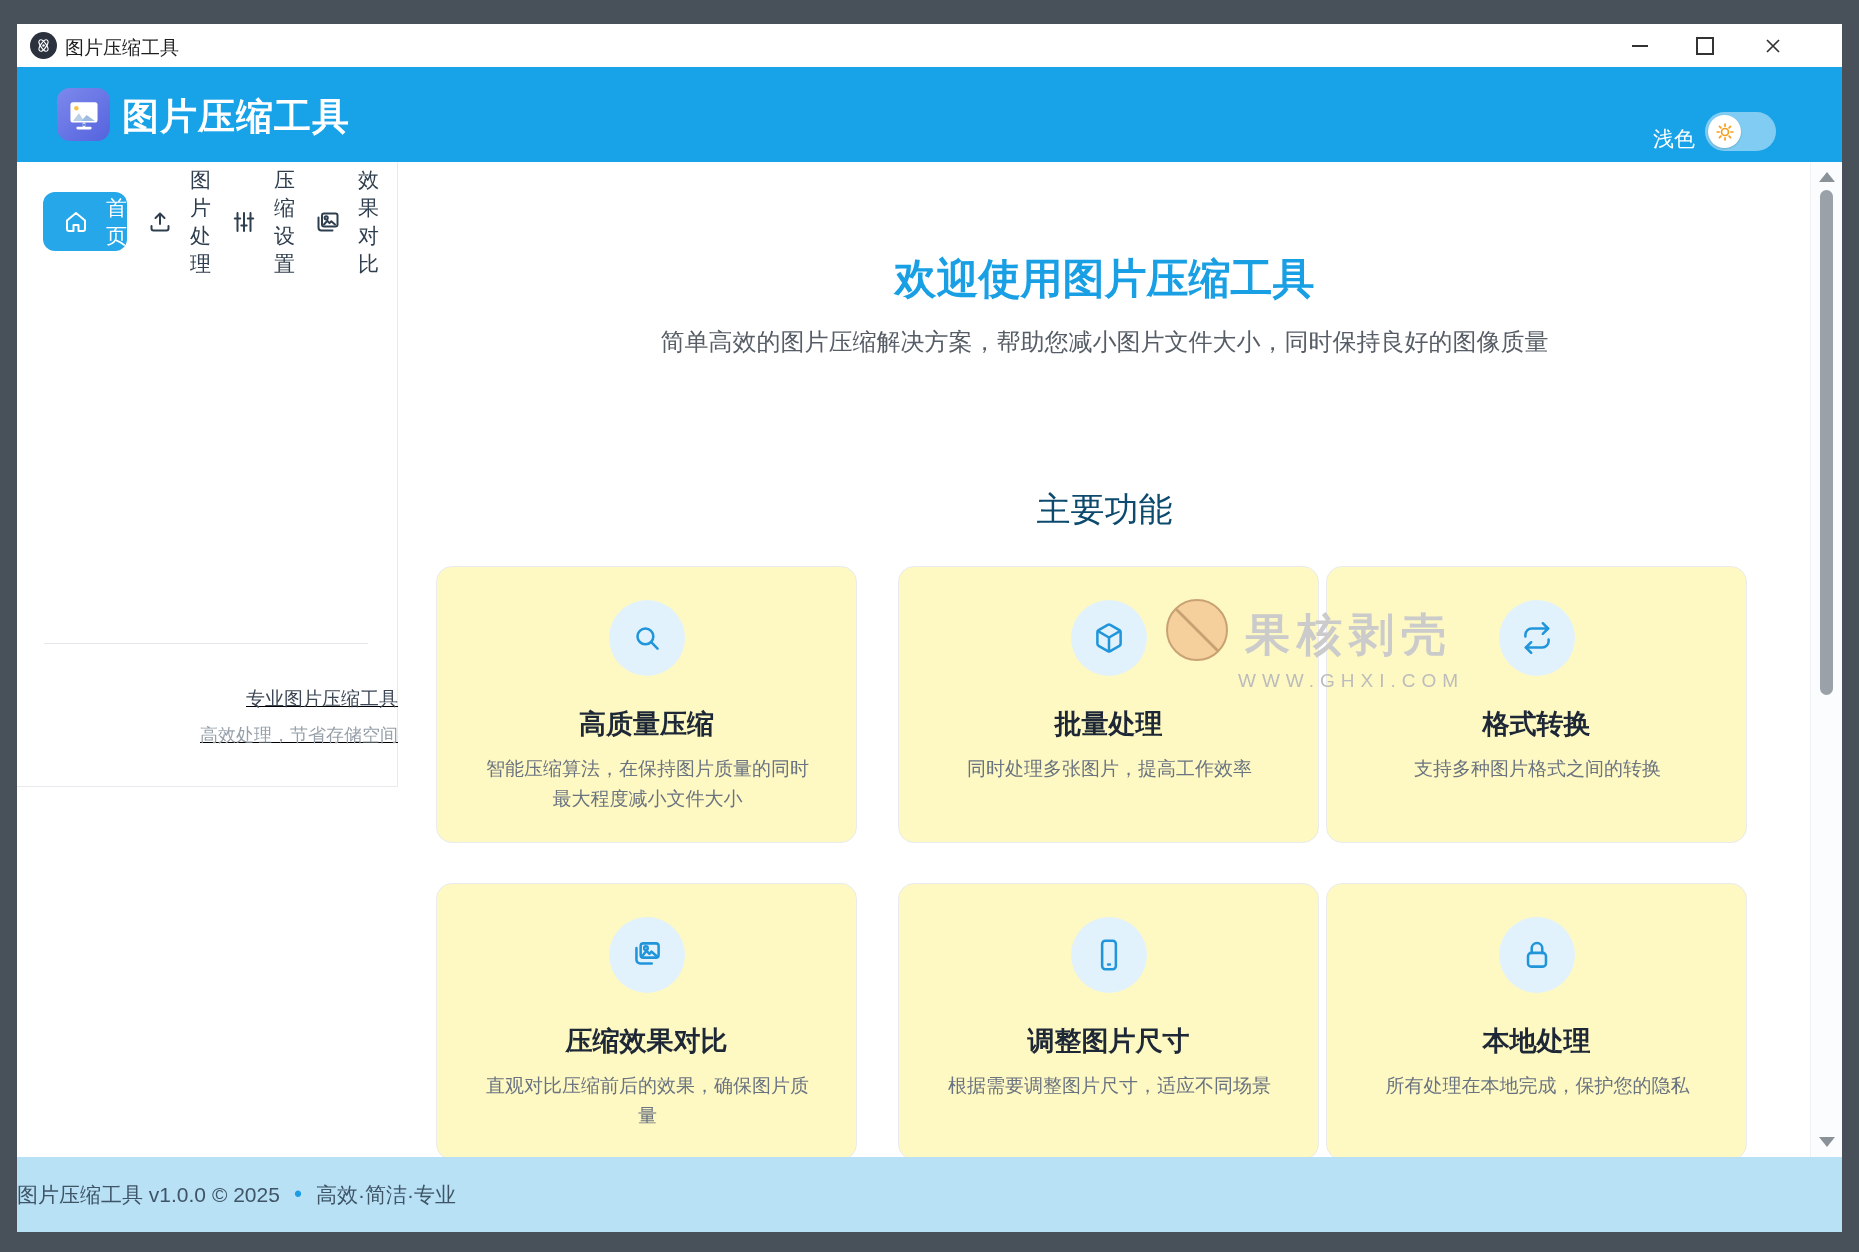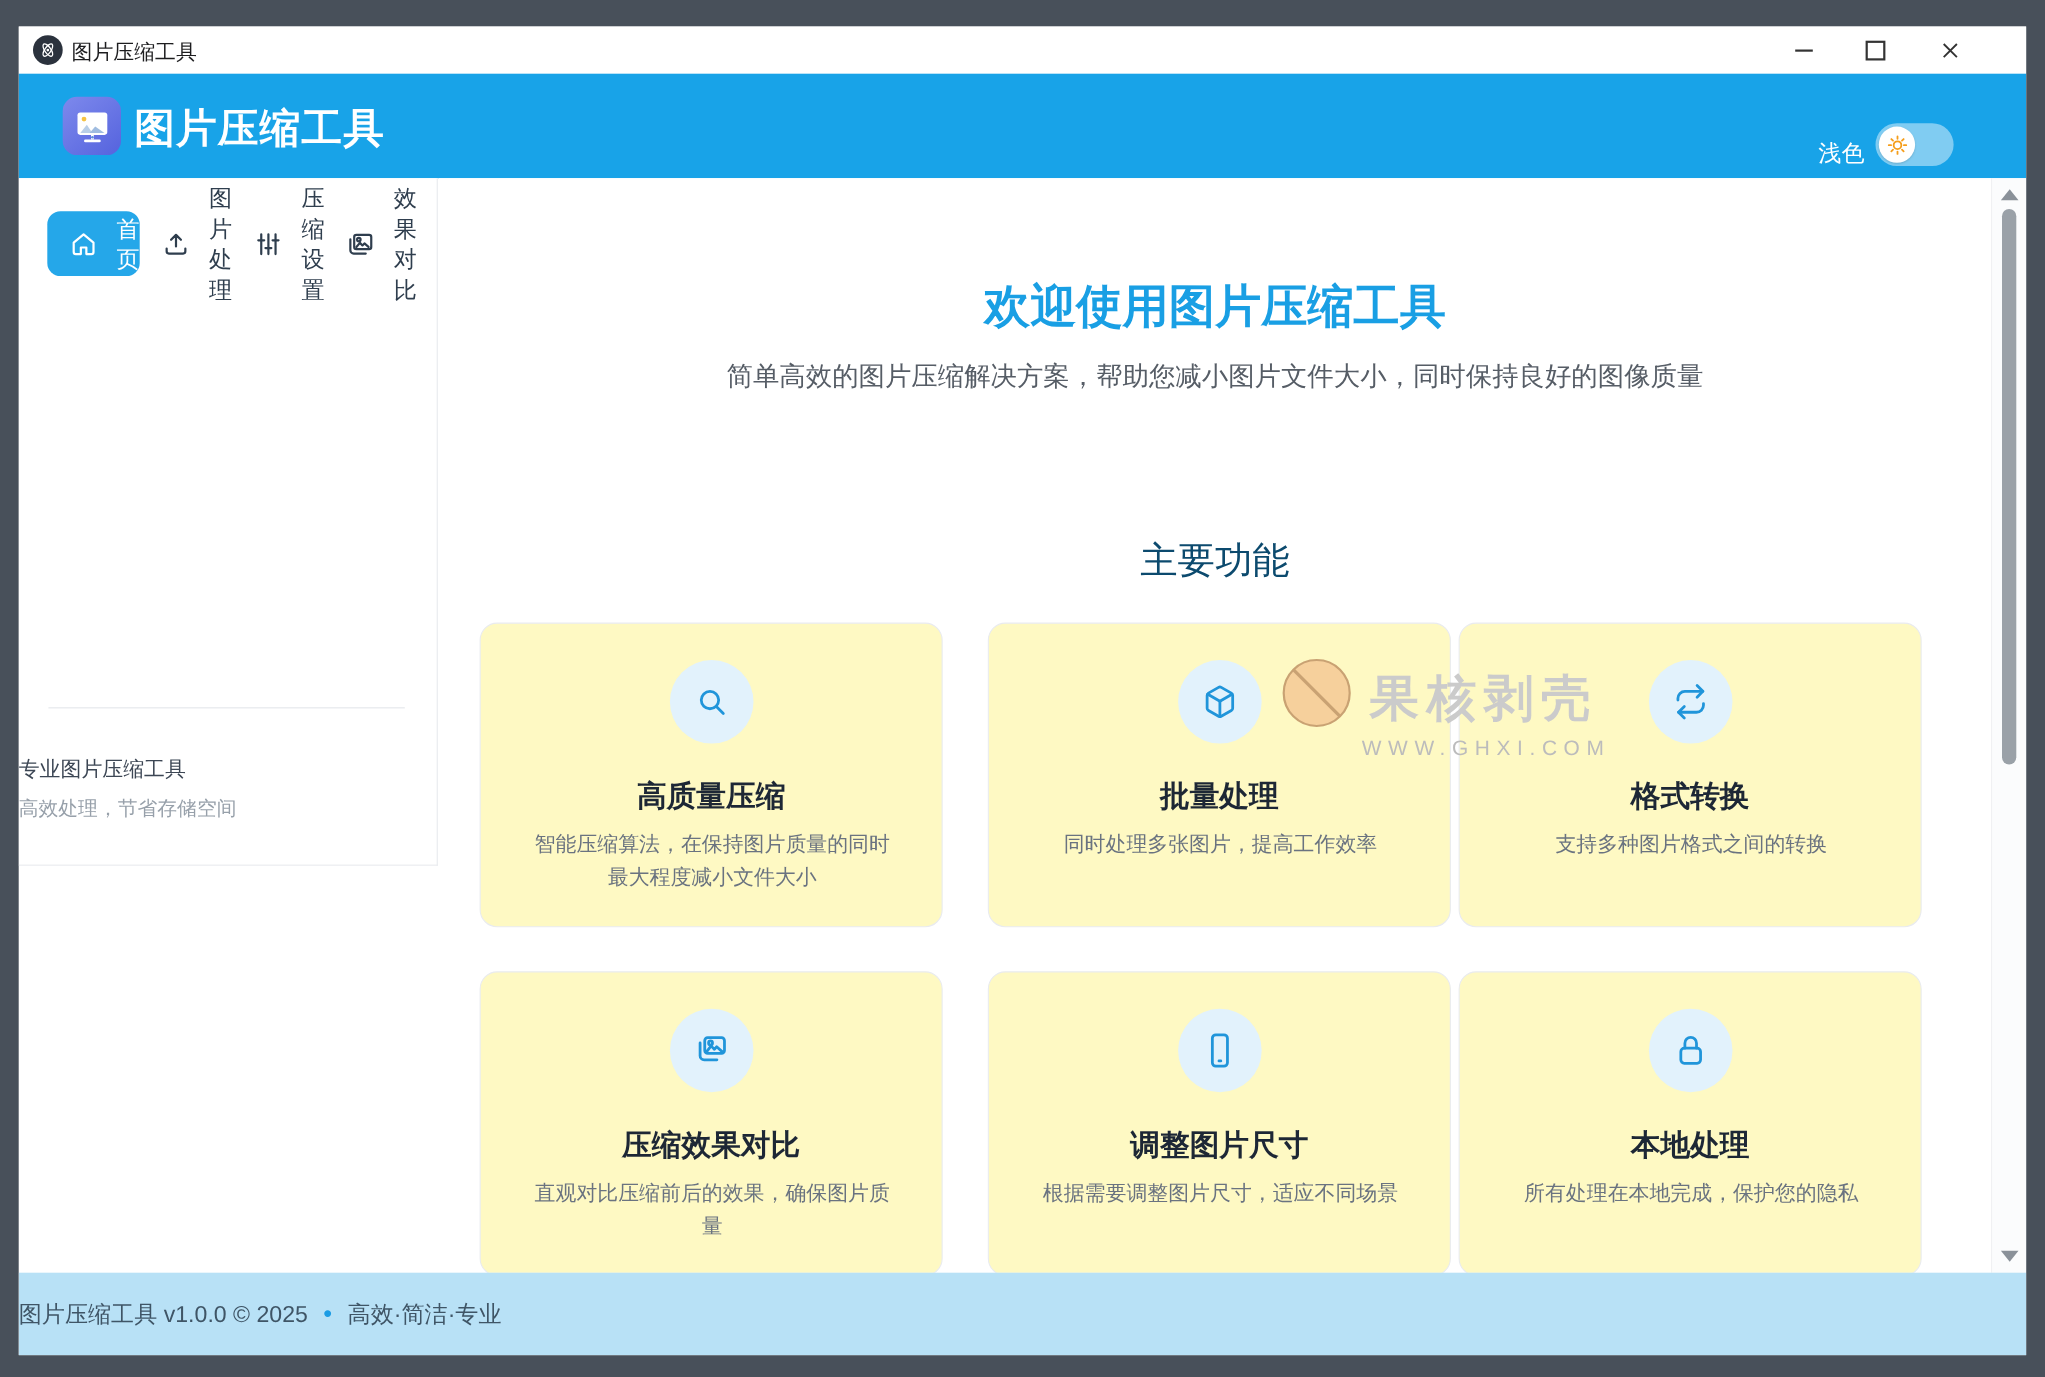--- a/index.html
+++ b/index.html
@@ -31,21 +31,21 @@
   
   .sidebar{position:absolute;left:0;top:138px;width:381px;height:625px;background:#ffffff;
     border-right:1px solid #e8eaee;border-bottom:1px solid #e8eaee;box-sizing:border-box;}
   .nav{position:absolute;left:26px;top:30px;width:324px;display:flex;flex-direction:row;row-gap:10px;}
   .nav-item{height:59px;border-radius:12px;display:flex;align-items:center;cursor:pointer;color:#2f3e4e;}
   .nav-item .nico{width:26px;height:26px;margin-left:20px;flex:0 0 auto;display:flex;}
   .nav-item .nlabel{margin-left:17px;font-size:21px;}
   .nav-item.active{background:#25a7e9;color:#ffffff;}
   .nav-item.active svg *{stroke:#ffffff;}
   .side-divider{position:absolute;left:27px;top:481px;width:324px;height:1px;background:#e3e6ea;}
-  .side-foot{position:absolute;left:0;top:524px;width:381px;text-align:left;}
+  .side-foot{position:absolute;left:0;top:524px;width:381px;text-align:right;text-decoration:underline;}
   .side-foot .l1{font-size:19px;color:#3c4654;margin-bottom:11px;}
   .side-foot .l2{font-size:18px;color:#97a0aa;}
 
   
   .main{position:absolute;left:382px;top:138px;width:1411px;height:995px;background:#ffffff;text-align:center;overflow:hidden;}
   .welcome-title{position:absolute;left:0;top:89px;width:100%;font-size:42px;font-weight:bold;color:#199fe4;}
   .welcome-sub{position:absolute;left:0;top:164px;width:100%;font-size:24px;color:#565d66;}
   .section-title{position:absolute;left:0;top:325px;width:100%;font-size:34px;font-weight:normal;color:#0c4a6e;}
 
   .card{position:absolute;width:421px;height:277px;background:#fef9c3;border:1px solid #e9ebef;border-radius:16px;box-sizing:border-box;}

